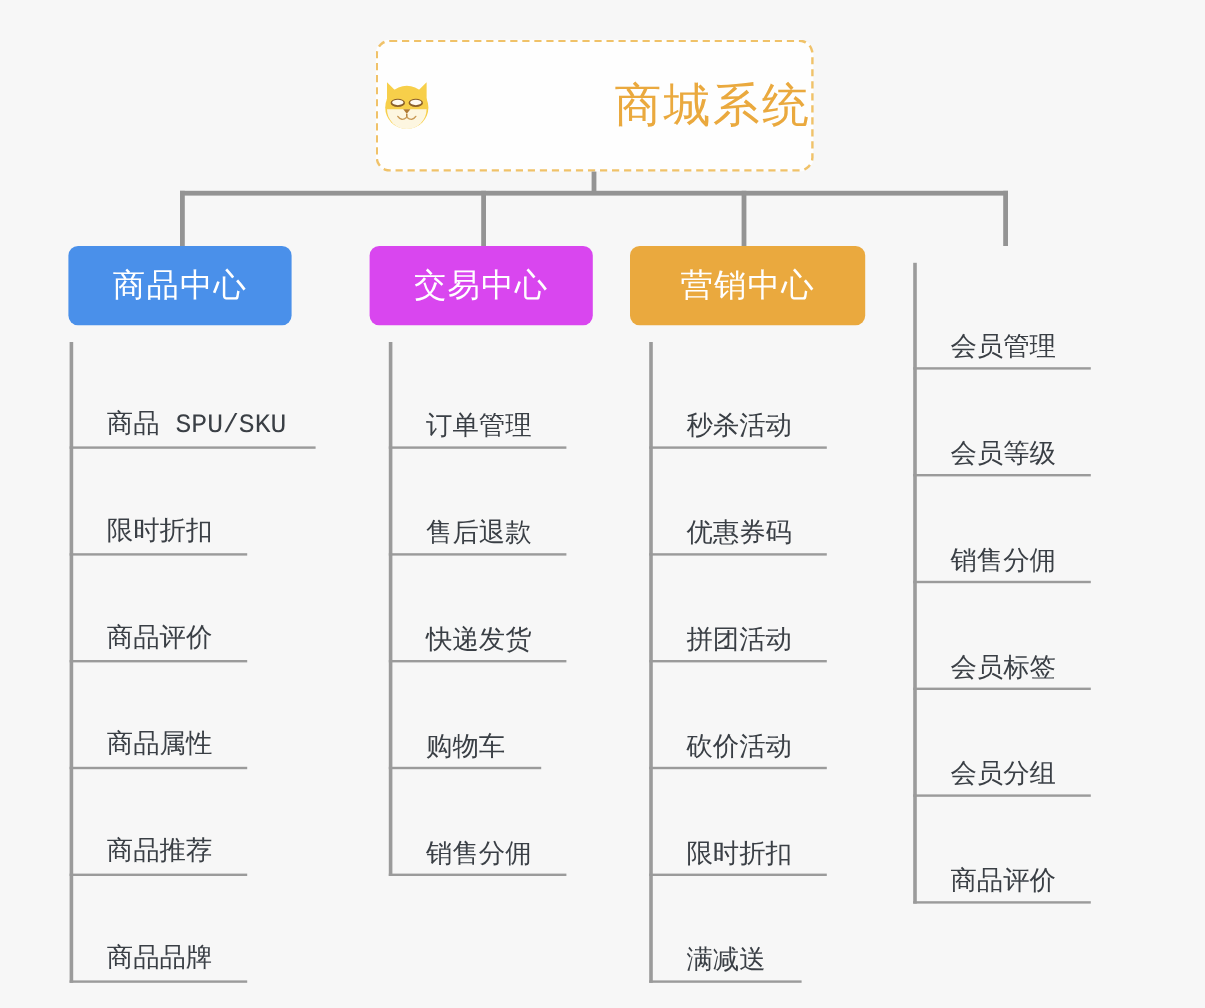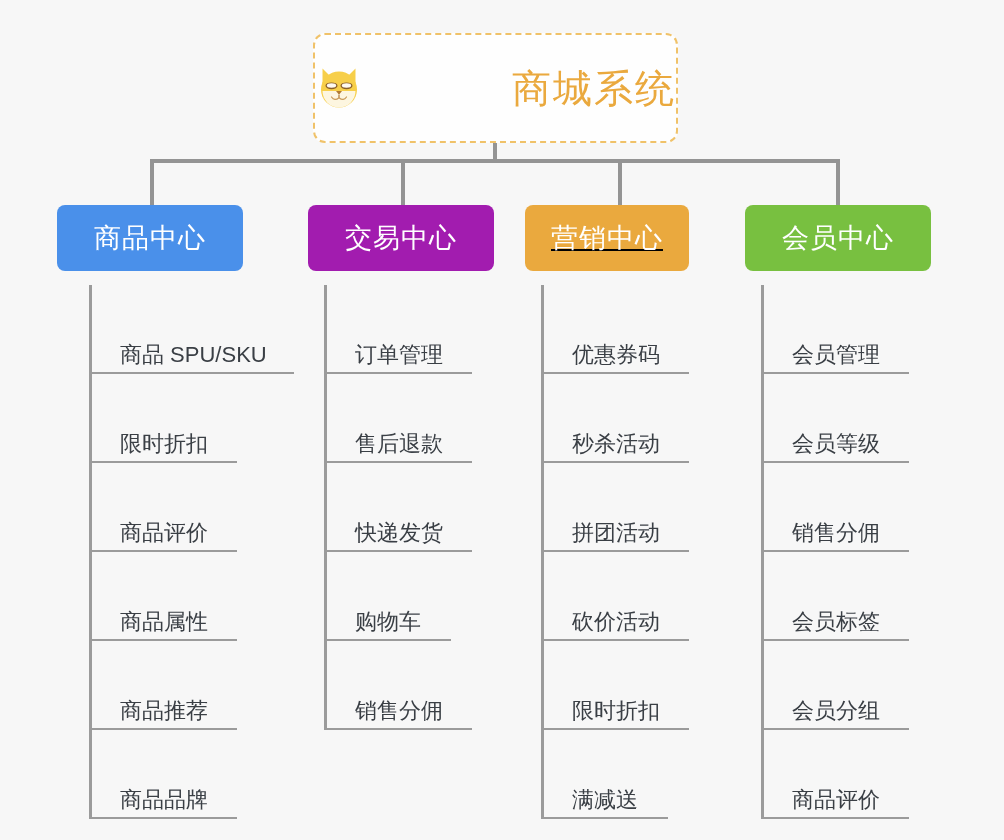--- a/index.html
+++ b/index.html
@@ -84,24 +84,24 @@
   .item-rule{
     position:absolute;
     left:-3px;bottom:0;
     height:2px;
     background:#9b9b9b;
   }
 
   
   #col-0{left:57px;}  #col-0 .cat-box{width:186px;background:#4a90ea;}
   #col-1{left:308px;} #col-1 .cat-box{width:186px;background:#e35c5c;}
-  #col-2{left:525px;} #col-2 .cat-box{width:164px;background:#eaa93e;text-decoration:underline;}
+  #col-2{left:525px;} #col-2 .cat-box{width:196px;background:#eaa93e;}
   #col-3{left:745px;} #col-3 .cat-box{width:186px;background:#78c040;}
 
-  #col-0 .items{margin-left:32px;}
+  #col-0 .items{margin-left:1px;font-family:Liberation Mono, monospace;}
   #col-1 .items{margin-left:16px;}
   #col-2 .items{margin-left:16px;}
   #col-3 .items{margin-left:16px;}
 </style>
 </head>
 <body style="background: rgb(247, 247, 247);">
 
 <div id="stage">
 
   <div class="root-card" style="border-color: rgb(240, 194, 105);">
@@ -156,21 +156,21 @@
         <span class="item-rule" style="width: 148px;"></span>
       </div>
       <div class="item">
         <span class="item-label">商品品牌</span>
         <span class="item-rule" style="width: 148px;"></span>
       </div>
     </div>
   </div>
 
   <div class="col" id="col-1">
-    <div class="cat-box" style="background: #a21caf; font-family: Liberation Serif, serif;">
+    <div class="cat-box" style="background: #d946ef; font-family: Liberation Serif, serif;">
       <span class="cat-label">交易中心</span>
     </div>
     <div class="items">
       <div class="item">
         <span class="item-label">订单管理</span>
         <span class="item-rule" style="width: 148px;"></span>
       </div>
       <div class="item">
         <span class="item-label">售后退款</span>
         <span class="item-rule" style="width: 148px;"></span>
@@ -189,25 +189,25 @@
       </div>
     </div>
   </div>
 
   <div class="col" id="col-2">
     <div class="cat-box" style="background: rgb(234, 169, 62);">
       <span class="cat-label">营销中心</span>
     </div>
     <div class="items">
       <div class="item">
+        <span class="item-label">秒杀活动</span>
+        <span class="item-rule" style="width: 148px;"></span>
+      </div>
+      <div class="item">
         <span class="item-label">优惠券码</span>
-        <span class="item-rule" style="width: 148px;"></span>
-      </div>
-      <div class="item">
-        <span class="item-label">秒杀活动</span>
         <span class="item-rule" style="width: 148px;"></span>
       </div>
       <div class="item">
         <span class="item-label">拼团活动</span>
         <span class="item-rule" style="width: 148px;"></span>
       </div>
       <div class="item">
         <span class="item-label">砍价活动</span>
         <span class="item-rule" style="width: 148px;"></span>
       </div>
@@ -216,23 +216,20 @@
         <span class="item-rule" style="width: 148px;"></span>
       </div>
       <div class="item">
         <span class="item-label">满减送</span>
         <span class="item-rule" style="width: 127px;"></span>
       </div>
     </div>
   </div>
 
   <div class="col" id="col-3">
-    <div class="cat-box" style="background: rgb(120, 192, 64);">
-      <span class="cat-label">会员中心</span>
-    </div>
     <div class="items">
       <div class="item">
         <span class="item-label">会员管理</span>
         <span class="item-rule" style="width: 148px;"></span>
       </div>
       <div class="item">
         <span class="item-label">会员等级</span>
         <span class="item-rule" style="width: 148px;"></span>
       </div>
       <div class="item">

